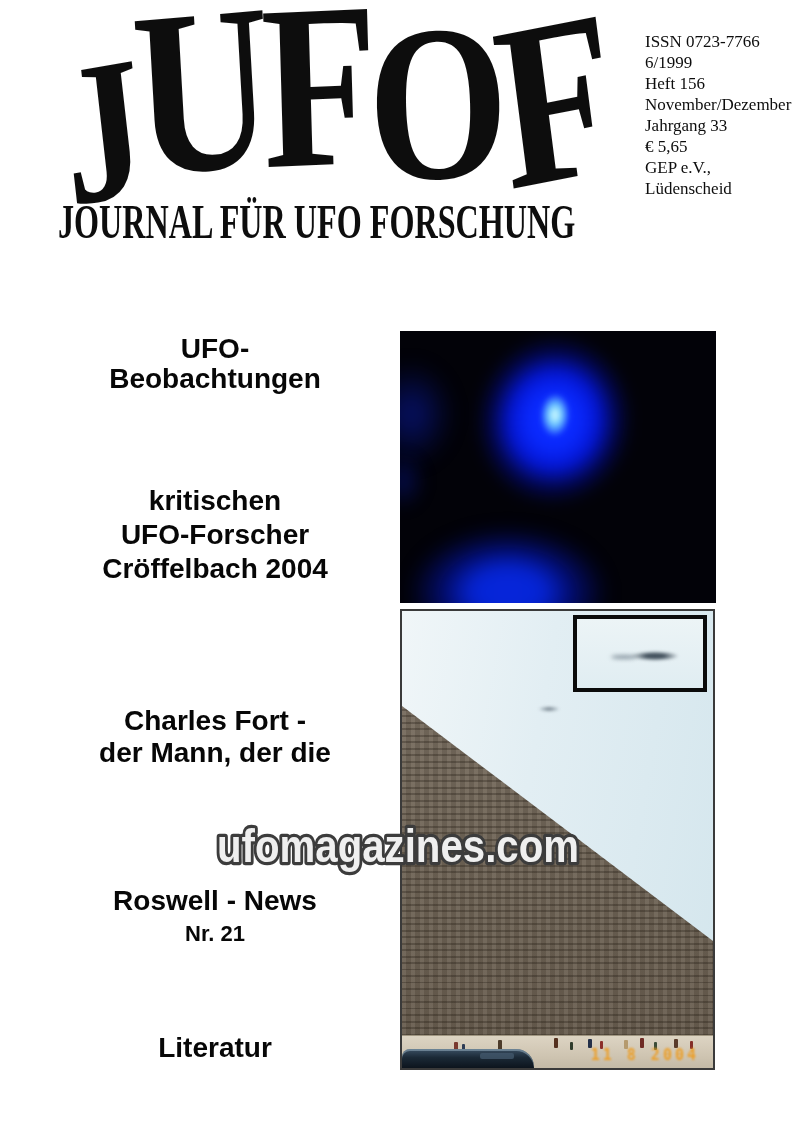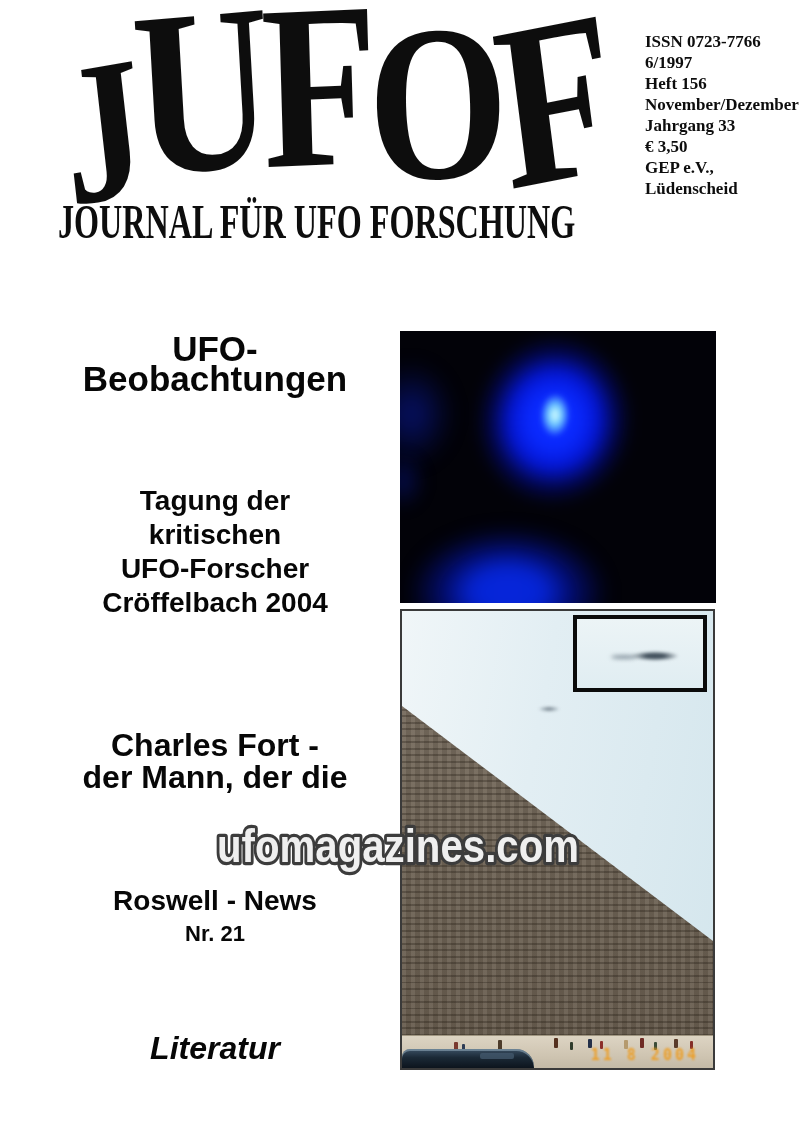--- a/index.html
+++ b/index.html
@@ -28,36 +28,36 @@
     position:absolute; left:58px; top:198px;
     font-family:"Liberation Serif", serif; font-weight:bold;
     font-size:48px; line-height:1.0; letter-spacing:0px;
     transform:scaleX(0.67); transform-origin:left top;
     white-space:nowrap; color:#0d0d0d;
   }
 
   
   .issue-info{
     position:absolute; left:645px; top:31px; width:150px;
-    font-family:"Liberation Serif", serif; font-weight:bold;
+    font-family:"Liberation Serif", serif; font-weight:normal;
     font-size:17px; line-height:21px; color:#0d0d0d;
   }
   .issue-info .pub{}
 
   
   .toc-block{
     position:absolute; left:30px; width:370px; text-align:center;
     font-weight:bold; color:#070707;
   }
-  .toc-1{top:334px; font-size:35px; line-height:30px;}
+  .toc-1{top:334px; font-size:28px; line-height:30px;}
   .toc-2{top:484px; font-size:28px; line-height:34px;}
-  .toc-3{top:729px; font-size:32px; line-height:32px;}
+  .toc-3{top:705px; font-size:28px; line-height:32px;}
   .toc-4{top:886px; font-size:28px; line-height:30px;}
   .toc-4 .subline{font-size:22px; line-height:24px; margin-top:6px;}
-  .toc-5{top:1033px; font-size:32px; line-height:30px;font-style:italic;}
+  .toc-5{top:1033px; font-size:28px; line-height:30px;}
 
   
   .photo-ufo{
     position:absolute; left:400px; top:331px; width:316px; height:272px;
     background:#020208; overflow:hidden;
   }
   .blob{position:absolute; border-radius:50%;}
   .blob-main{
     left:76px; top:4px; width:156px; height:170px;
     background:radial-gradient(closest-side, #0a2aff 30%, #0417d8 55%, rgba(2,10,140,.55) 78%, rgba(0,0,40,0) 100%);
@@ -160,37 +160,36 @@
 </head>
 <body>
 
 <div class="page">
 
   <div class="logo"><span class="L0">J</span><span class="L1">U</span><span class="L2">F</span><span class="L3">O</span><span class="L4">F</span></div>
   <div class="subtitle">JOURNAL FÜR UFO FORSCHUNG</div>
 
   <div class="issue-info">
     <div>ISSN 0723-7766</div>
-    <div>6/1997</div>
+    <div>6/1999</div>
     <div>Heft 156</div>
     <div>November/Dezember</div>
     <div>Jahrgang 33</div>
-    <div>€ 3,50</div>
+    <div>€ 5,65</div>
     <div class="pub">
       <div>GEP e.V.,</div>
       <div>Lüdenscheid</div>
     </div>
   </div>
 
   <div class="toc-block toc-1">
     <div>UFO-</div>
     <div>Beobachtungen</div>
   </div>
   <div class="toc-block toc-2">
-    <div>Tagung der</div>
     <div>kritischen</div>
     <div>UFO-Forscher</div>
     <div>Cröffelbach 2004</div>
   </div>
   <div class="toc-block toc-3">
     <div>Charles Fort -</div>
     <div>der Mann, der die</div>
   </div>
   <div class="toc-block toc-4">
     <div>Roswell - News</div>

